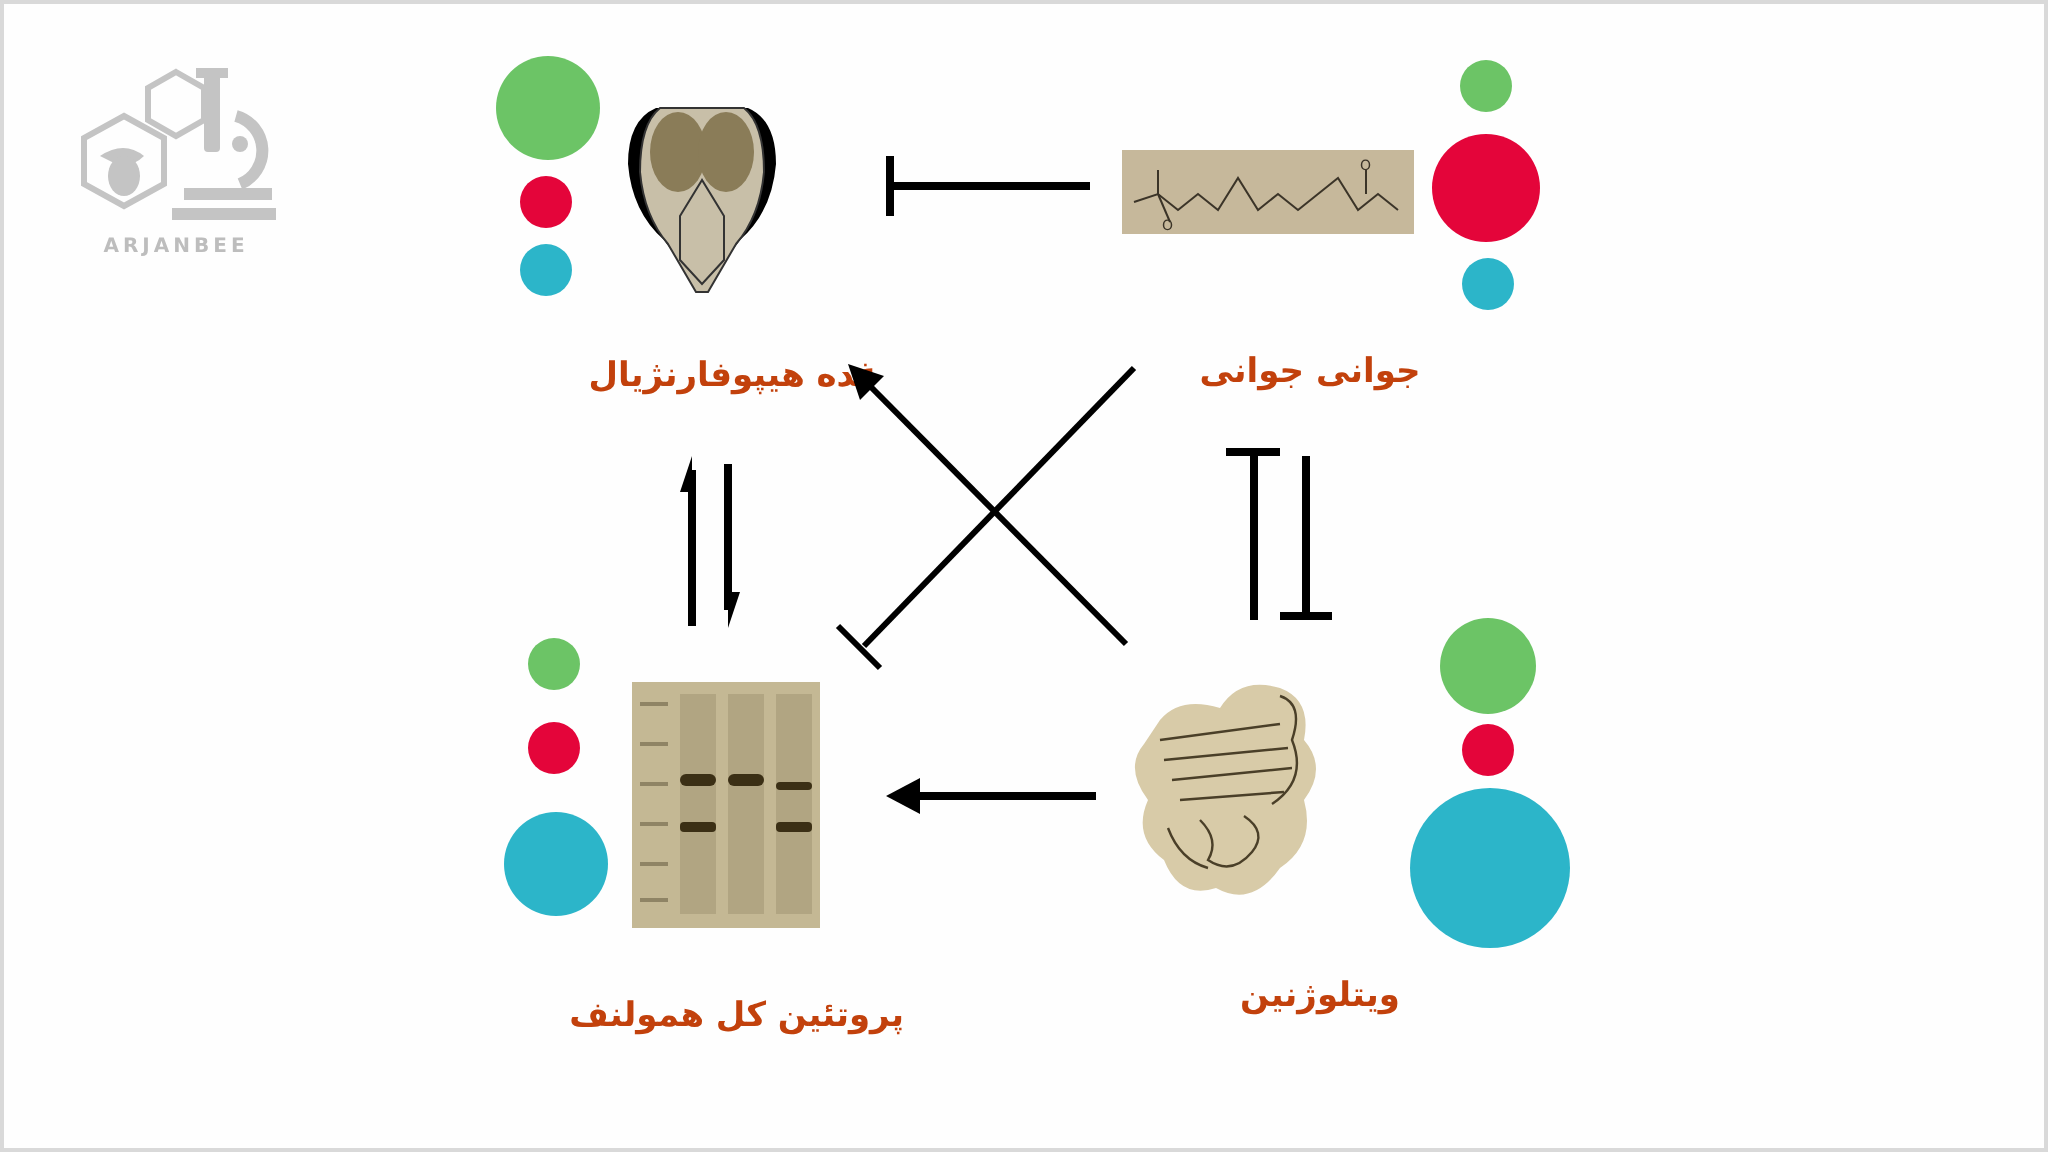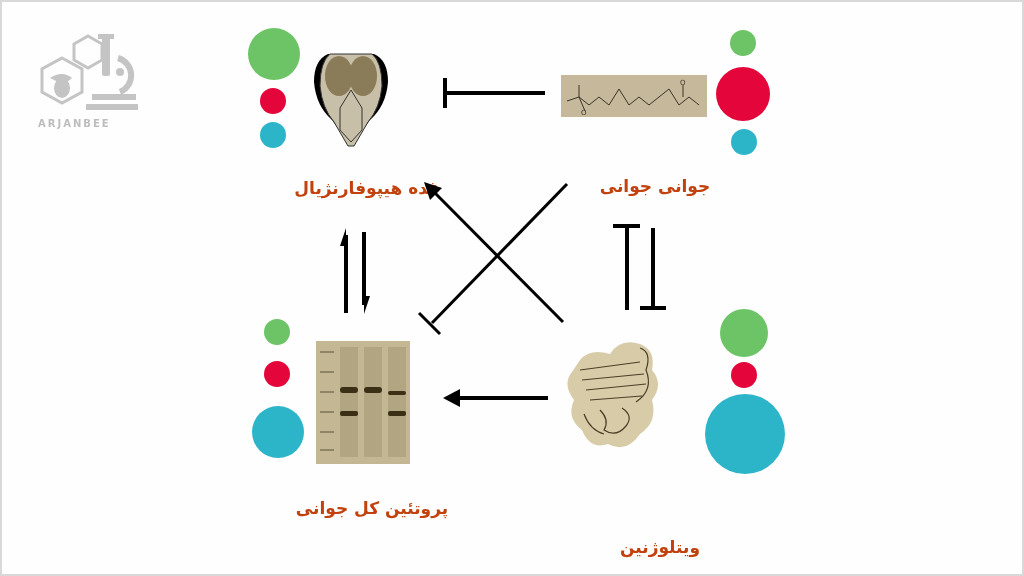--- a/index.html
+++ b/index.html
@@ -2,21 +2,21 @@
 <html><head>
 <meta charset="utf-8">
 <style>
   html, body { margin:0; padding:0; }
   body { width:1024px; height:576px; background:#ffffff; position:relative; overflow:hidden;
          font-family:"DejaVu Sans", sans-serif; }
   .frame { position:absolute; left:0; top:0; width:1020px; height:572px; border:2px solid #d9d9d9; background:#fefefe; }
   .abs { position:absolute; }
   .circle { position:absolute; border-radius:50%; }
   .label { position:absolute; font-family:"DejaVu Sans", sans-serif; font-weight:bold; font-size:17px; color:#c2410c; direction:rtl; white-space:nowrap; text-align:center;margin-left:20px; }
-  .logo-text { position:absolute; left:38px; top:118px; width:100px; text-align:left; font-family:"DejaVu Sans", sans-serif; font-size:10px; letter-spacing:2px; color:#bdbdbd; font-weight:bold; }
+  .logo-text { position:absolute; left:38px; top:118px; width:100px; text-align:center; font-family:"DejaVu Sans", sans-serif; font-size:10px; letter-spacing:2px; color:#bdbdbd; font-weight:bold; }
   svg.overlay { position:absolute; left:0; top:0; }
 </style>
 </head>
 <body>
 
 <div class="frame"></div>
 
 <svg class="abs" style="left:36px;top:32px;" width="104" height="86" viewBox="0 0 104 86">
   <g fill="none" stroke="#c4c4c4" stroke-width="3">
     <polygon points="52,4 66,12 66,28 52,36 38,28 38,12"></polygon>
@@ -87,37 +87,37 @@
       <rect x="72" y="6" width="18" height="110" opacity="0.35"></rect>
     </g>
     <g fill="#3b2f15">
       <rect x="24" y="46" width="18" height="6" rx="3"></rect>
       <rect x="48" y="46" width="18" height="6" rx="3"></rect>
       <rect x="72" y="50" width="18" height="4" rx="2"></rect>
       <rect x="24" y="70" width="18" height="5" rx="2"></rect>
       <rect x="72" y="70" width="18" height="5" rx="2"></rect>
     </g>
   </svg>
-  <div class="label" style="left:272px;top:498px;width:160px;">پروتئین کل جوانی</div>
+  <div class="label" style="left:272px;top:498px;width:160px;">پروتئین کل همولنف</div>
 </div>
 
 <div>
   <div class="circle" style="left:720px;top:309px;width:48px;height:48px;background:#6cc466;"></div>
   <div class="circle" style="left:731px;top:362px;width:26px;height:26px;background:#e4053a;"></div>
   <div class="circle" style="left:705px;top:394px;width:80px;height:80px;background:#2cb5c9;"></div>
   <svg class="abs" style="left:560px;top:330px;" width="108" height="128" viewBox="0 0 108 128">
     <path d="M20,30 Q30,18 50,24 Q60,8 80,14 Q96,20 92,40 Q104,54 92,70 Q98,92 80,104 Q66,124 48,114 Q30,120 22,100 Q6,88 14,70 Q2,54 12,42 Z" fill="#d8cba8"></path>
     <g fill="none" stroke="#4a3f28" stroke-width="1.2">
       <path d="M20,40 L80,32 M22,50 L84,44 M26,60 L86,54 M30,70 L82,66"></path>
       <path d="M40,80 Q50,90 44,100 Q56,108 66,96 Q74,86 62,78"></path>
       <path d="M80,18 Q92,22 86,40 Q94,60 76,72"></path>
       <path d="M24,84 Q30,100 44,104"></path>
     </g>
   </svg>
-  <div class="label" style="left:580px;top:537px;width:120px;">ویتلوژنین</div>
+  <div class="label" style="left:580px;top:488px;width:120px;">ویتلوژنین</div>
 </div>
 
 <svg class="overlay" width="1024" height="576" viewBox="0 0 1024 576">
 
   <g stroke="#000" stroke-width="4" fill="none">
     <line x1="444" y1="93" x2="545" y2="93"></line>
     <line x1="445" y1="78" x2="445" y2="108"></line>
   </g>
 
   <g>

